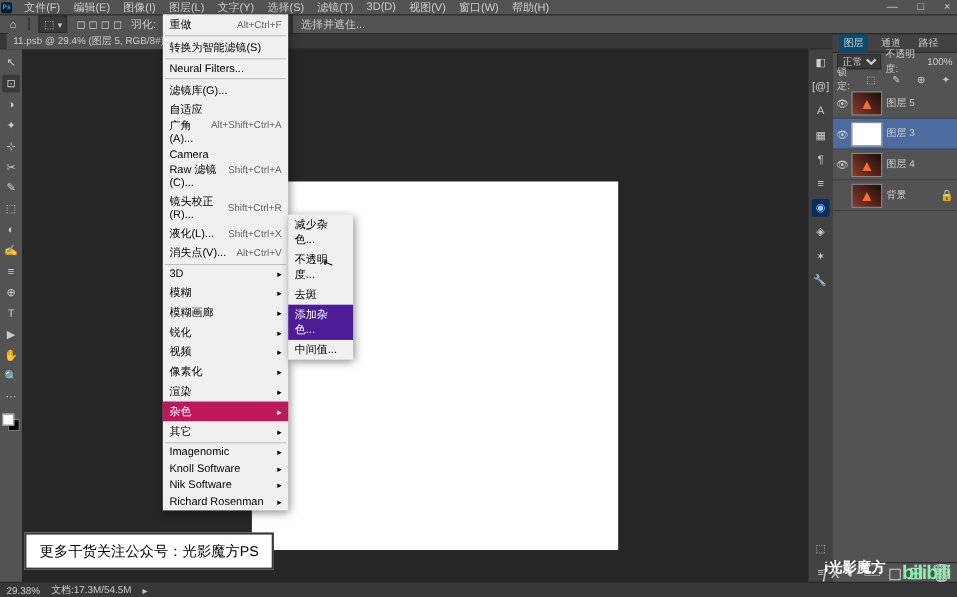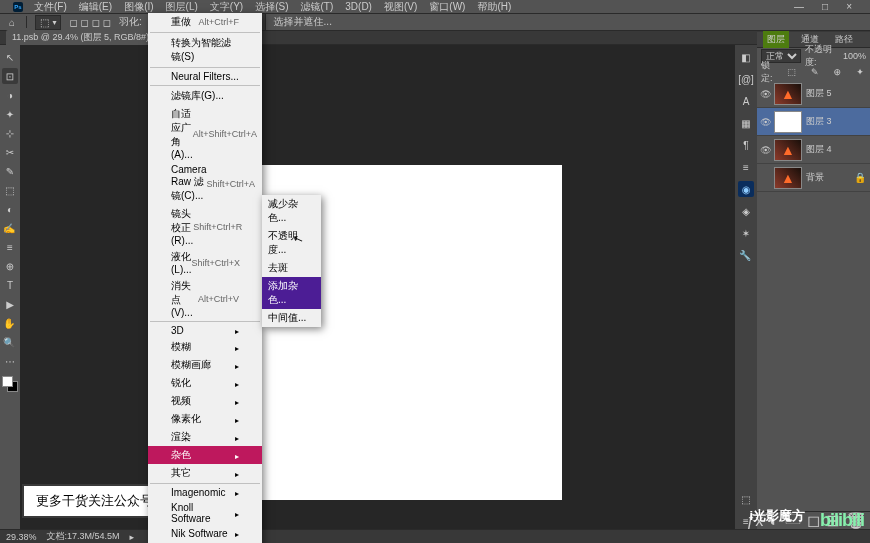--- a/index.html
+++ b/index.html
@@ -1,17 +1,17 @@
 <!DOCTYPE html>
 <html><head>
 <meta charset="utf-8">
 <style>
 *{margin:0;padding:0;box-sizing:border-box;font-family:"Microsoft YaHei",Arial,sans-serif;user-select:none}
 body{background:#323232;width:870px;height:543px;overflow:hidden;position:relative;color:#ccc;font-size:10px}
-.menubar{height:13px;background:#535353;display:flex;align-items:center;padding:0 13px;gap:2px;font-size:10px}
+.menubar{height:13px;background:#535353;display:flex;align-items:center;padding:0 1px;gap:2px;font-size:10px}
 .menubar .logo{width:10px;height:10px;background:#001e36;border-radius:2px;display:flex;align-items:center;justify-content:center;color:#31a8ff;font-size:6px;font-weight:bold;margin-right:4px}
 .menubar span{padding:0 5px;cursor:pointer}
 .menubar .wincontrols{margin-left:auto;display:flex;gap:8px;font-size:10px}
 .toolbar{height:18px;background:#535353;border-top:1px solid #2a2a2a;border-bottom:1px solid #2a2a2a;display:flex;align-items:center;padding:0 6px;gap:8px;font-size:10px}
 .toolbar .home{width:12px;height:12px;display:flex;align-items:center;justify-content:center}
 .toolbar .sep{width:1px;height:12px;background:#2a2a2a}
 .toolbar .dropdown{background:#3a3a3a;padding:1px 4px;border:1px solid #2a2a2a;display:flex;align-items:center;gap:3px}
 .toolbar .dropdown::after{content:"▾";font-size:8px}
 .toolbar input{background:#3a3a3a;border:1px solid #2a2a2a;color:#ccc;width:40px;padding:1px 3px;font-size:10px}
 .tabbar{height:14px;background:#383838;display:flex;align-items:center;font-size:9px;padding-left:6px;border-bottom:1px solid #2a2a2a}
@@ -24,38 +24,38 @@
 .lefttools .tool.active{background:#3a3a3a}
 .lefttools .swatch{margin-top:4px;width:16px;height:16px;position:relative}
 .lefttools .swatch .fg{position:absolute;width:11px;height:11px;background:#fff;border:1px solid #888;top:0;left:0;z-index:2}
 .lefttools .swatch .bg{position:absolute;width:11px;height:11px;background:#000;border:1px solid #888;bottom:0;right:0}
 .rightcol{position:absolute;right:0;top:32px;width:113px;bottom:14px;background:#535353;display:flex;flex-direction:column}
 .righticons{position:absolute;right:113px;top:45px;width:22px;bottom:14px;background:#424242;display:flex;flex-direction:column;align-items:center;padding-top:4px;gap:6px}
 .righticons .ri{width:16px;height:16px;display:flex;align-items:center;justify-content:center;font-size:10px;cursor:pointer}
 .righticons .ri.blue{background:#0a2d5c;color:#8fccff;border-radius:2px}
 .panelhdr{height:16px;background:#424242;display:flex;align-items:center;font-size:9px;padding:0 6px;gap:8px;border-bottom:1px solid #2a2a2a}
 .panelhdr .tab{padding:2px 4px;cursor:pointer}
-.panelhdr .tab.active{background:#4d7c0f}
+.panelhdr .tab.active{background:#0c4a6e}
 .layeropt{height:16px;display:flex;align-items:center;padding:0 4px;gap:4px;font-size:9px}
 .layeropt select{background:#3a3a3a;border:1px solid #2a2a2a;color:#ccc;font-size:9px;flex:1}
 .layeropt .opval{font-size:9px}
 .locks{height:16px;display:flex;align-items:center;padding:0 4px;gap:15px;font-size:9px}
 .locks .li{font-size:9px;cursor:pointer}
 .layerlist{flex:1;overflow:auto}
 .layer{display:flex;align-items:center;height:28px;padding:0 3px;gap:4px;border-bottom:1px solid #424242;cursor:pointer}
 .layer.sel{background:#4c6b9e}
 .layer .eye{width:10px;font-size:9px}
 .layer .thumb{width:28px;height:22px;border:1px solid #888;background:linear-gradient(45deg,#8b3a2a,#1a0f0a);display:flex;align-items:center;justify-content:center;font-size:14px;color:#ff6b2a}
 .layer .thumb.empty{background:#fff}
 .layer .name{font-size:9px;flex:1}
 .layerfoot{height:18px;border-top:1px solid #2a2a2a;display:flex;align-items:center;justify-content:flex-end;gap:6px;padding:0 4px}
 .layerfoot .lf{font-size:16px;cursor:pointer}
 .statusbar{position:absolute;bottom:0;left:0;right:0;height:14px;background:#383838;display:flex;align-items:center;padding:0 6px;gap:10px;font-size:9px;border-top:1px solid #2a2a2a}
 .ddmenu{position:absolute;left:148px;top:13px;width:114px;background:#f0f0f0;color:#000;font-size:10px;box-shadow:2px 2px 8px rgba(0,0,0,.5);z-index:100}
-.ddmenu .mi{padding:2px 23px;display:flex;justify-content:space-between;align-items:center;cursor:pointer}
+.ddmenu .mi{padding:2px 6px;display:flex;justify-content:space-between;align-items:center;cursor:pointer}
 .ddmenu .mi.hi{background:#be185d;color:#fff}
 .ddmenu .mi .sc{font-size:9px;color:#666}
 .ddmenu .mi .ar::after{content:"▸";font-size:8px}
 .ddmenu .sep{height:1px;background:#c0c0c0;margin:1px 2px}
 .submenu{position:absolute;left:262px;top:195px;width:59px;background:#f0f0f0;color:#000;font-size:10px;box-shadow:2px 2px 8px rgba(0,0,0,.5);z-index:101}
 .submenu .mi{padding:2px 6px;cursor:pointer}
 .submenu .mi.hi{background:#4c1d95;color:#fff}
 .wm{position:absolute;bottom:25px;left:22px;background:#fff;border:2px solid #3a3a3a;padding:6px 12px;font-size:13px;color:#000;font-weight:500;z-index:50}
 .wm2{position:absolute;bottom:18px;right:65px;color:#fff;font-size:13px;font-weight:700;z-index:50}
 .wm3{position:absolute;bottom:12px;right:6px;color:#86efac;font-size:18px;font-weight:bold;letter-spacing:-1px;z-index:50}

